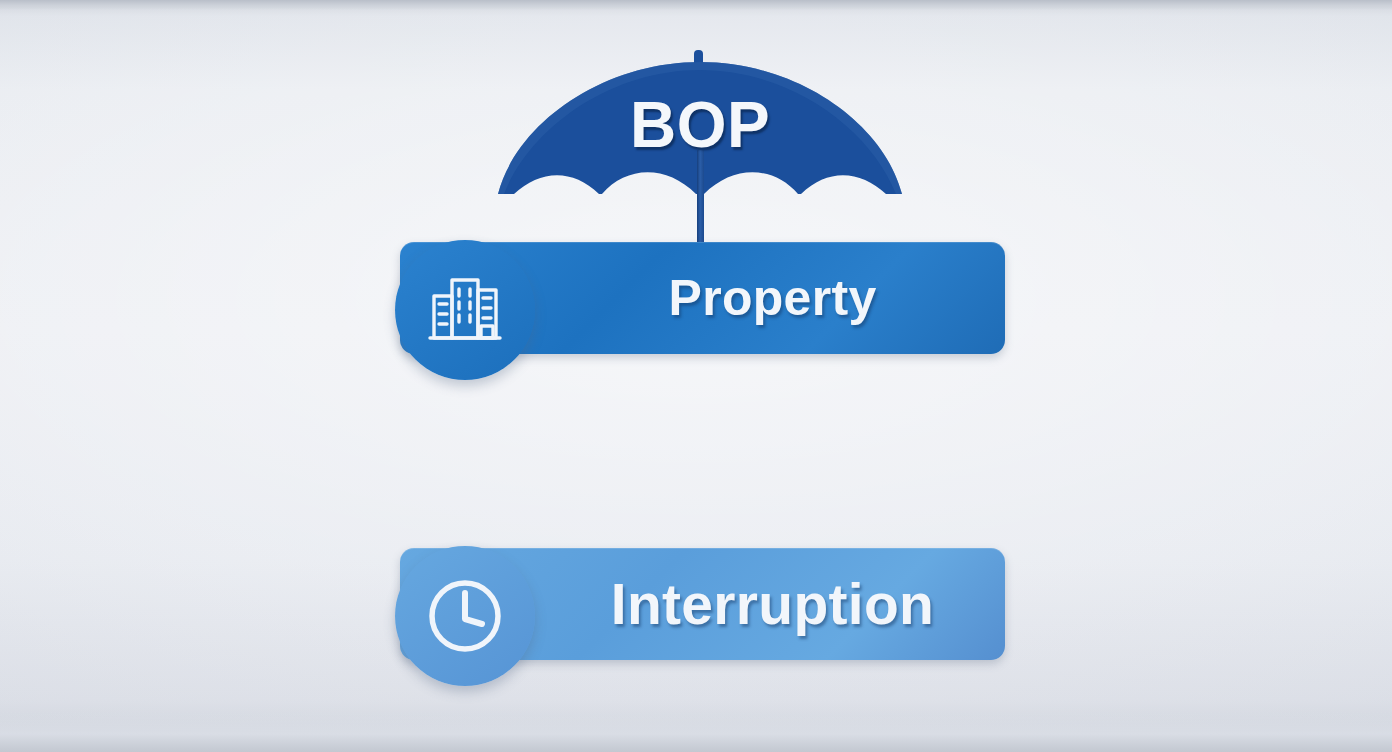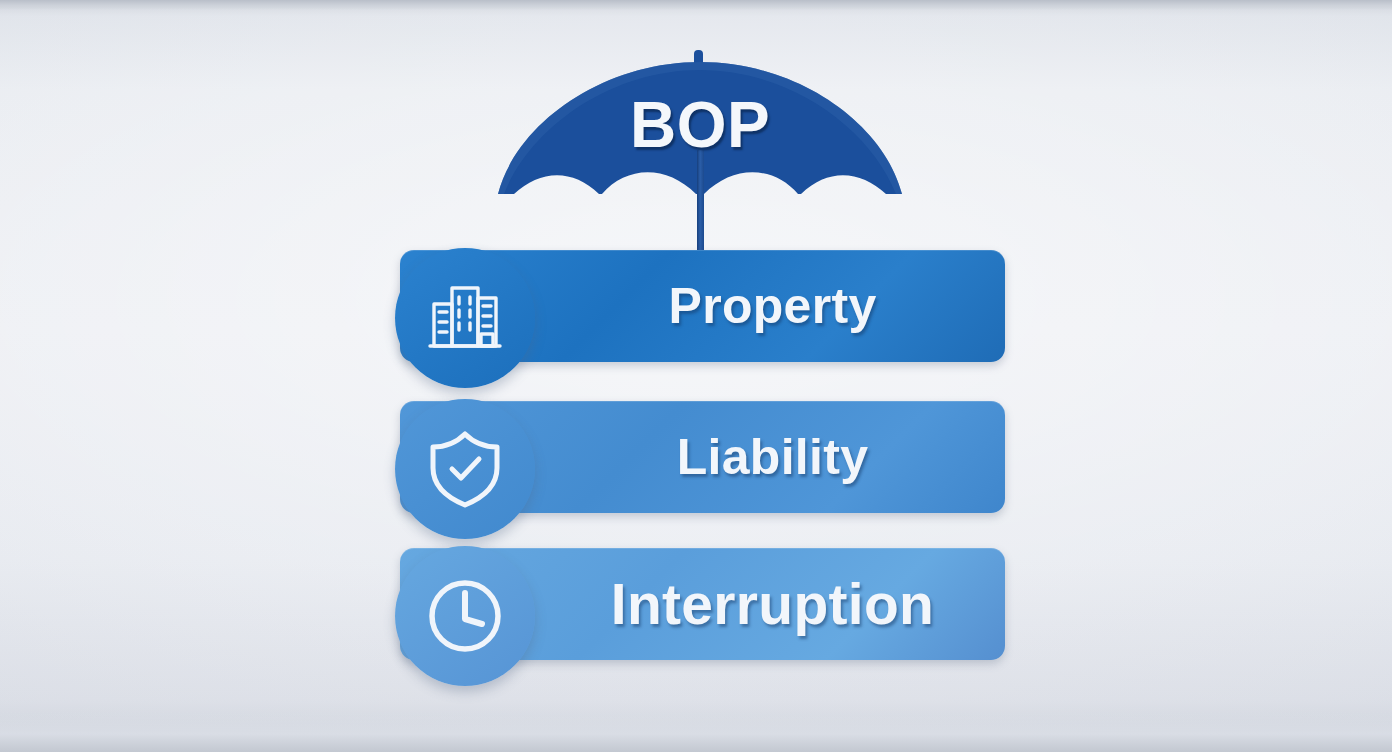--- a/index.html
+++ b/index.html
@@ -85,21 +85,21 @@
     line-height: 1;
   }
 
   
   .row {
     position: absolute;
     left: 395px;
     width: 610px;
     height: 116px;
   }
-  .row-1 { top: 248px; }
+  .row-1 { top: 240px; }
   .row-2 { top: 399px; }
   .row-3 { top: 546px; }
 
   .bar {
     position: absolute;
     left: 5px;
     top: 2px;
     width: 605px;
     height: 112px;
     border-radius: 14px;
@@ -218,30 +218,20 @@
         <line x1="61" y1="31" x2="69" y2="31"></line>
         <line x1="61" y1="41" x2="69" y2="41"></line>
         <line x1="61" y1="51" x2="69" y2="51"></line>
 
         <rect x="59" y="59" width="12" height="12"></rect>
       </svg>
     </div>
     <div class="bar-label">Property</div>
   </div>
 
-  <div class="row row-2">
-    <div class="bar"></div>
-    <div class="circle">
-      <svg width="86" height="86" viewBox="0 0 86 86" xmlns="http://www.w3.org/2000/svg" fill="none" stroke="#f0f5fb" stroke-width="5" stroke-linejoin="round" stroke-linecap="round">
-        <path d="M43 8 C 32 19, 19 21, 11 21 L 11 42 C 11 61, 26 72, 43 79 C 60 72, 75 61, 75 42 L 75 21 C 67 21, 54 19, 43 8 Z"></path>
-        <polyline points="30,43 39,52 57,33"></polyline>
-      </svg>
-    </div>
-    <div class="bar-label">Liability</div>
-  </div>
 
   <div class="row row-3">
     <div class="bar"></div>
     <div class="circle">
       <svg width="86" height="86" viewBox="0 0 86 86" xmlns="http://www.w3.org/2000/svg" fill="none" stroke="#f0f5fb" stroke-width="5.5" stroke-linejoin="round" stroke-linecap="round">
         <circle cx="43" cy="43" r="33"></circle>
         <polyline points="43,20 43,46 60,51" stroke-width="6"></polyline>
       </svg>
     </div>
     <div class="bar-label">Interruption</div>

